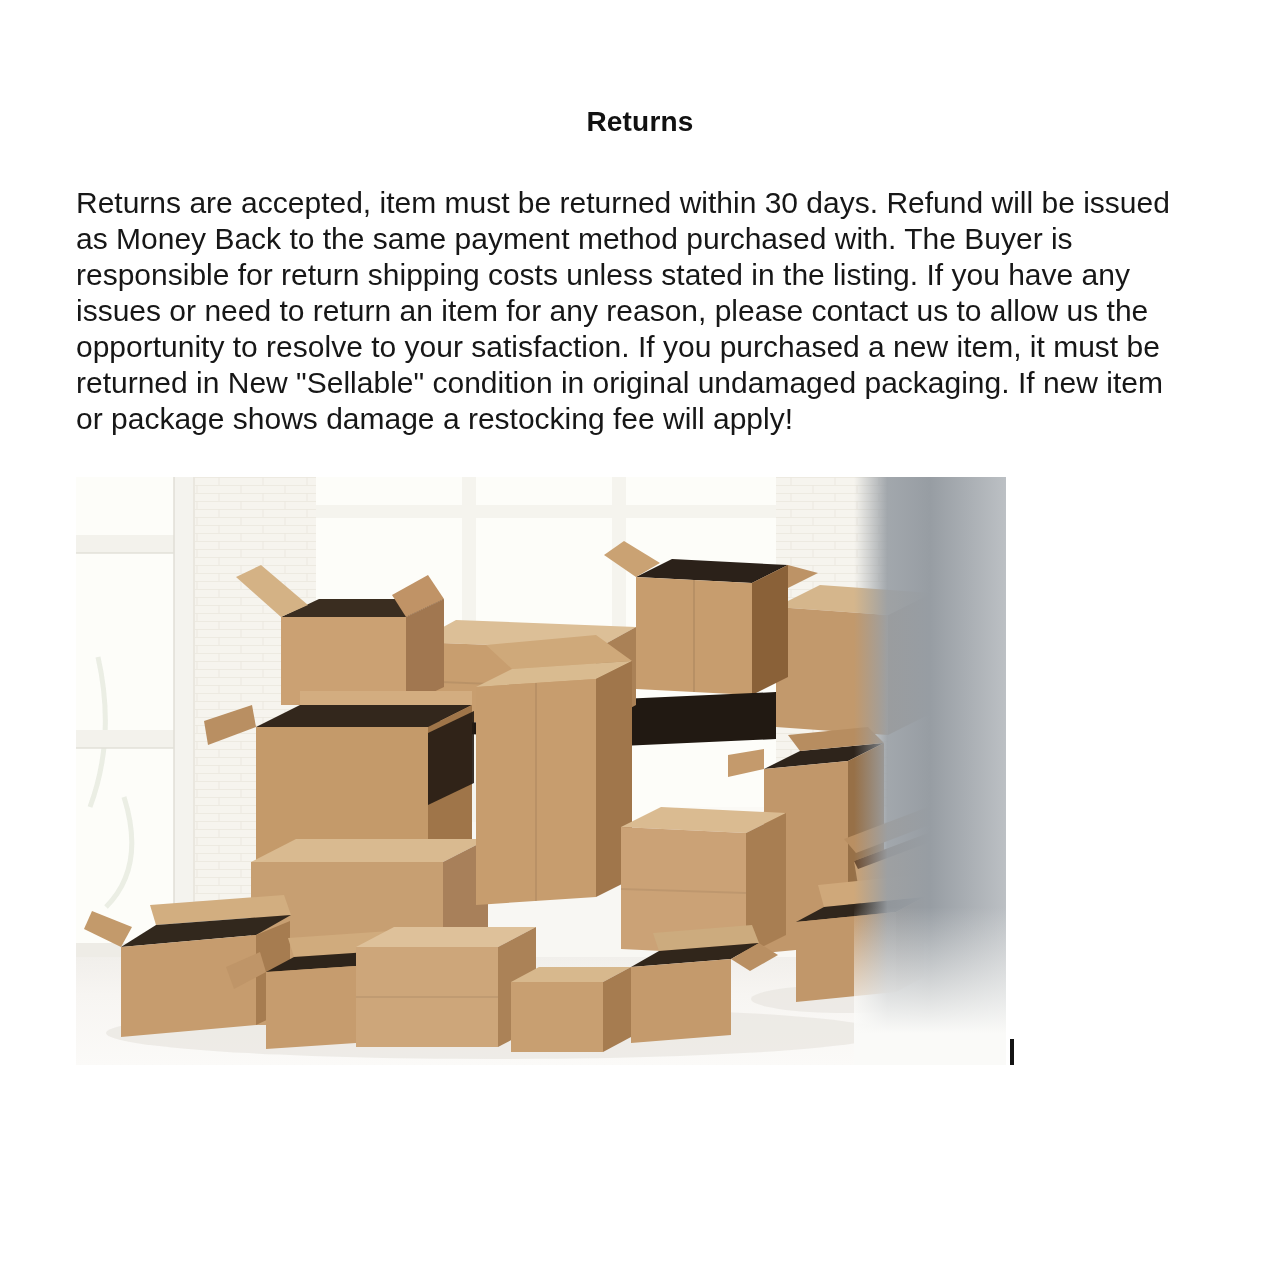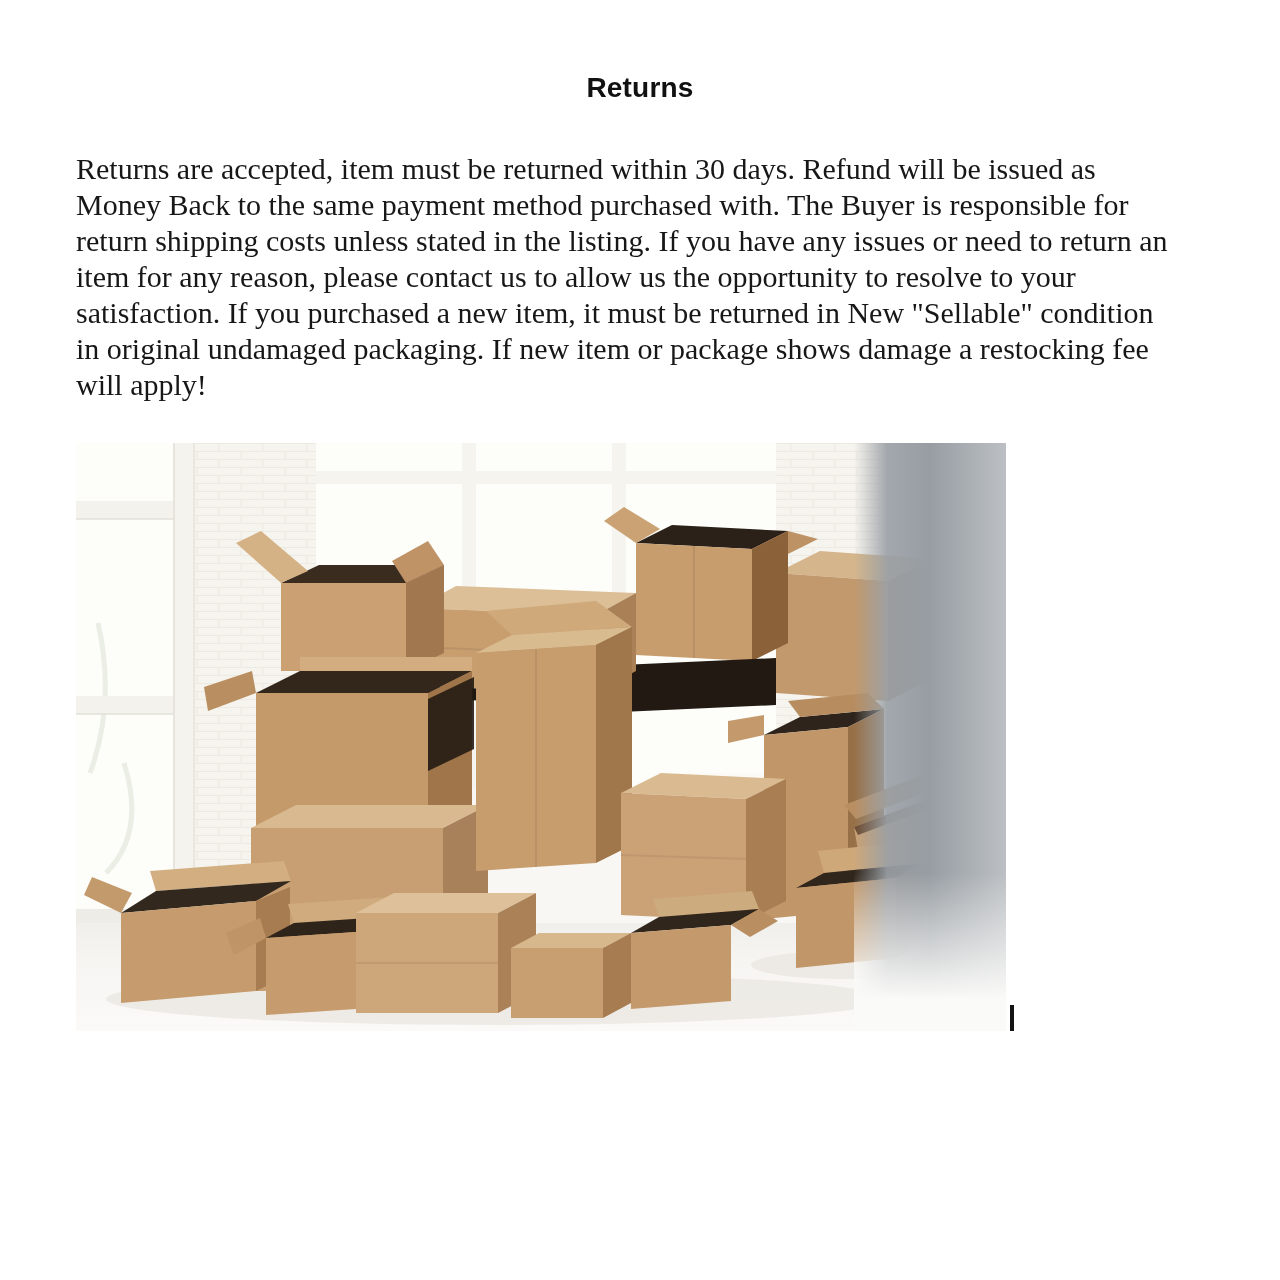--- a/index.html
+++ b/index.html
@@ -6,34 +6,33 @@
   .page{
     position:relative;
     width:1280px;height:1280px;
     background:#ffffff;
     font-family:"Liberation Sans", sans-serif;
     color:#161616;
     overflow:hidden;
   }
   .title{
     margin:0;
-    padding-top:72px;
+    padding-top:106px;
     text-align:center;
     font-size:28px;
     font-weight:bold;
     letter-spacing:0.2px;
     color:#111111;
   }
   .body-text{
     margin:47px 0 0 76px;
     width:1102px;
     font-size:30px;
     line-height:36px;
     color:#171717;
-    font-family:Liberation Serif, serif;
   }
   .photo-wrap{
     position:relative;
     margin:40px 0 0 76px;
     width:930px;
     height:588px;
   }
   .photo-wrap svg{display:block;width:930px;height:588px;}
   .caret{
     position:absolute;

